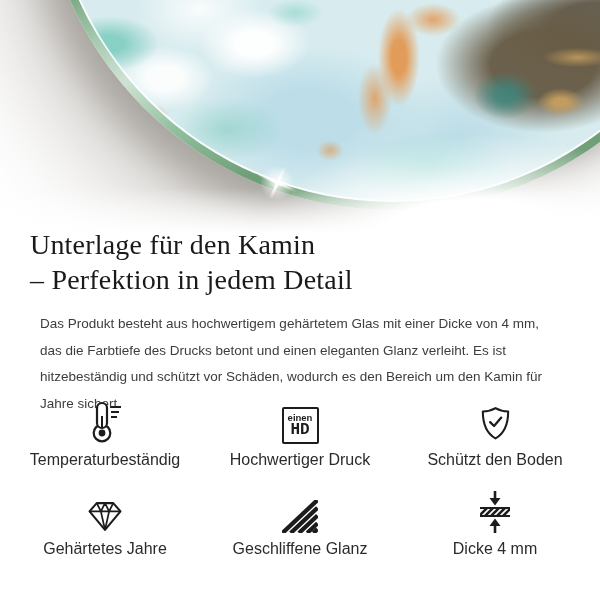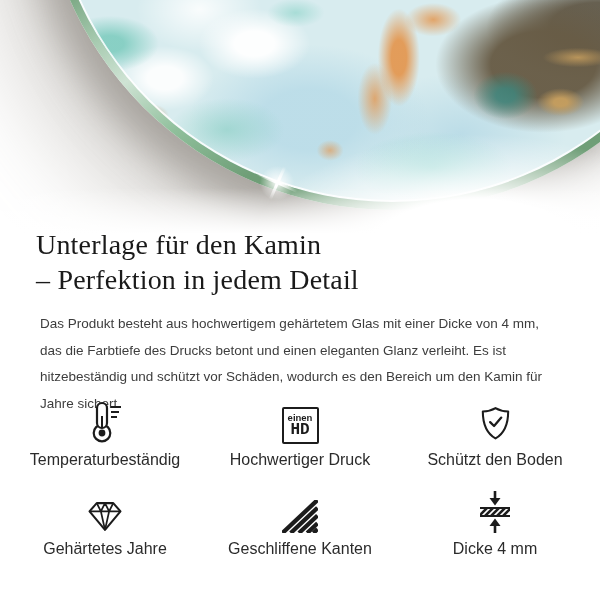--- a/index.html
+++ b/index.html
@@ -72,21 +72,21 @@
     transform:rotate(24deg);
   }
   .sparkle::after{
     content:"";position:absolute;left:21px;top:4px;width:3px;height:36px;
     background:linear-gradient(180deg, rgba(255,255,255,0), #fff 42%, #fff 60%, rgba(255,255,255,0));
     transform:rotate(24deg);
   }
 
   
   .page-title{
-    position:absolute;left:36px;top:227px;
+    position:absolute;left:30px;top:227px;
     font-family:"Liberation Serif", serif;
     font-size:28px;line-height:35px;font-weight:400;
     color:#1a1a1a;letter-spacing:0.2px;
   }
   .page-title span{display:block;}
   .product-description{
     position:absolute;left:40px;top:311px;width:508px;
     font-size:13.5px;line-height:26.5px;color:#3d3d3d;
   }
 
@@ -181,21 +181,21 @@
     <div class="feature">
       <span class="feature-icon">
         <svg width="36" height="33" viewBox="0 0 34 32">
           <line x1="0" y1="32" x2="34" y2="0" stroke="#1c1c1c" stroke-width="4.2"></line>
           <line x1="8" y1="32" x2="34" y2="7.5" stroke="#1c1c1c" stroke-width="4.2"></line>
           <line x1="16" y1="32" x2="34" y2="15.1" stroke="#1c1c1c" stroke-width="4.2"></line>
           <line x1="24" y1="32" x2="34" y2="22.6" stroke="#1c1c1c" stroke-width="4.2"></line>
           <line x1="30" y1="32" x2="34" y2="28.2" stroke="#1c1c1c" stroke-width="4.2"></line>
         </svg>
       </span>
-      <span class="feature-label">Geschliffene Kanten</span>
+      <span class="feature-label">Geschliffene Glanz</span>
     </div>
 
     <div class="feature">
       <span class="feature-icon">
         <svg width="34" height="42" viewBox="0 0 34 42">
           <line class="icon-stroke" x1="17" y1="0" x2="17" y2="8" stroke-width="2.6"></line>
           <polygon class="icon-fill" points="11.5,7 22.5,7 17,14.5"></polygon>
           <g clip-path="url(#barclip)">
             <line x1="0" y1="26" x2="10" y2="16" stroke="#1c1c1c" stroke-width="2.6"></line>
             <line x1="6" y1="26" x2="16" y2="16" stroke="#1c1c1c" stroke-width="2.6"></line>

